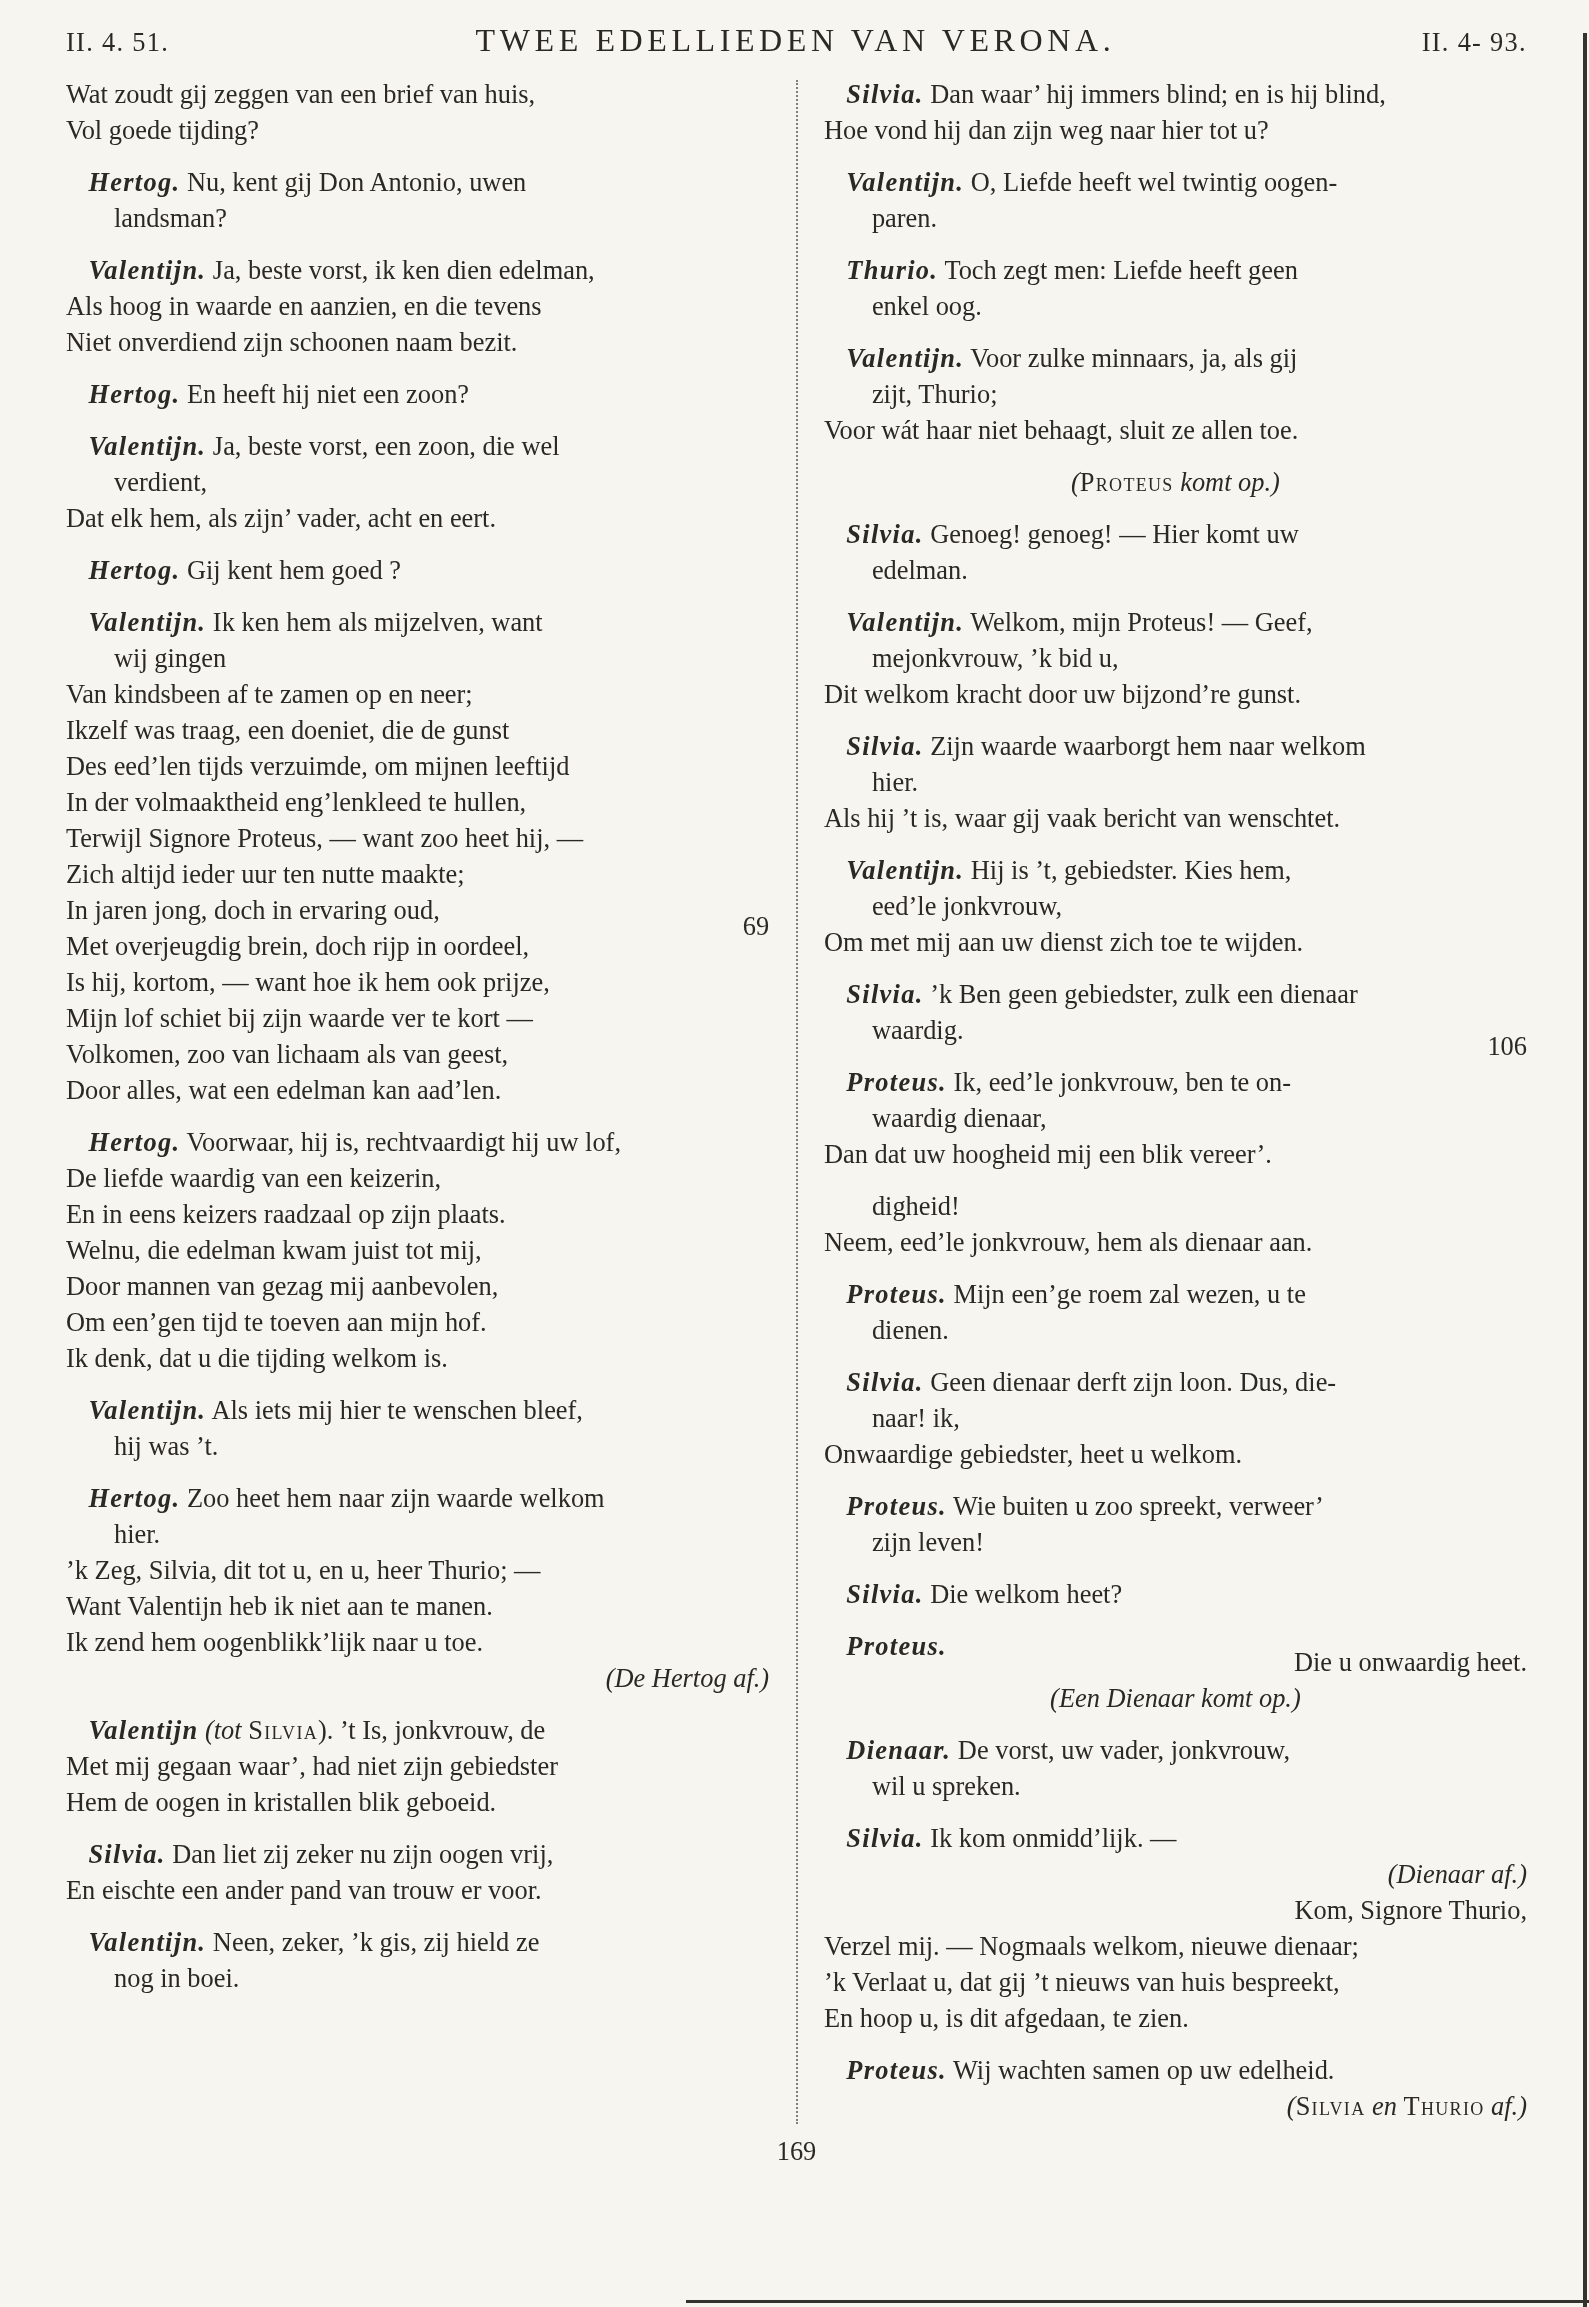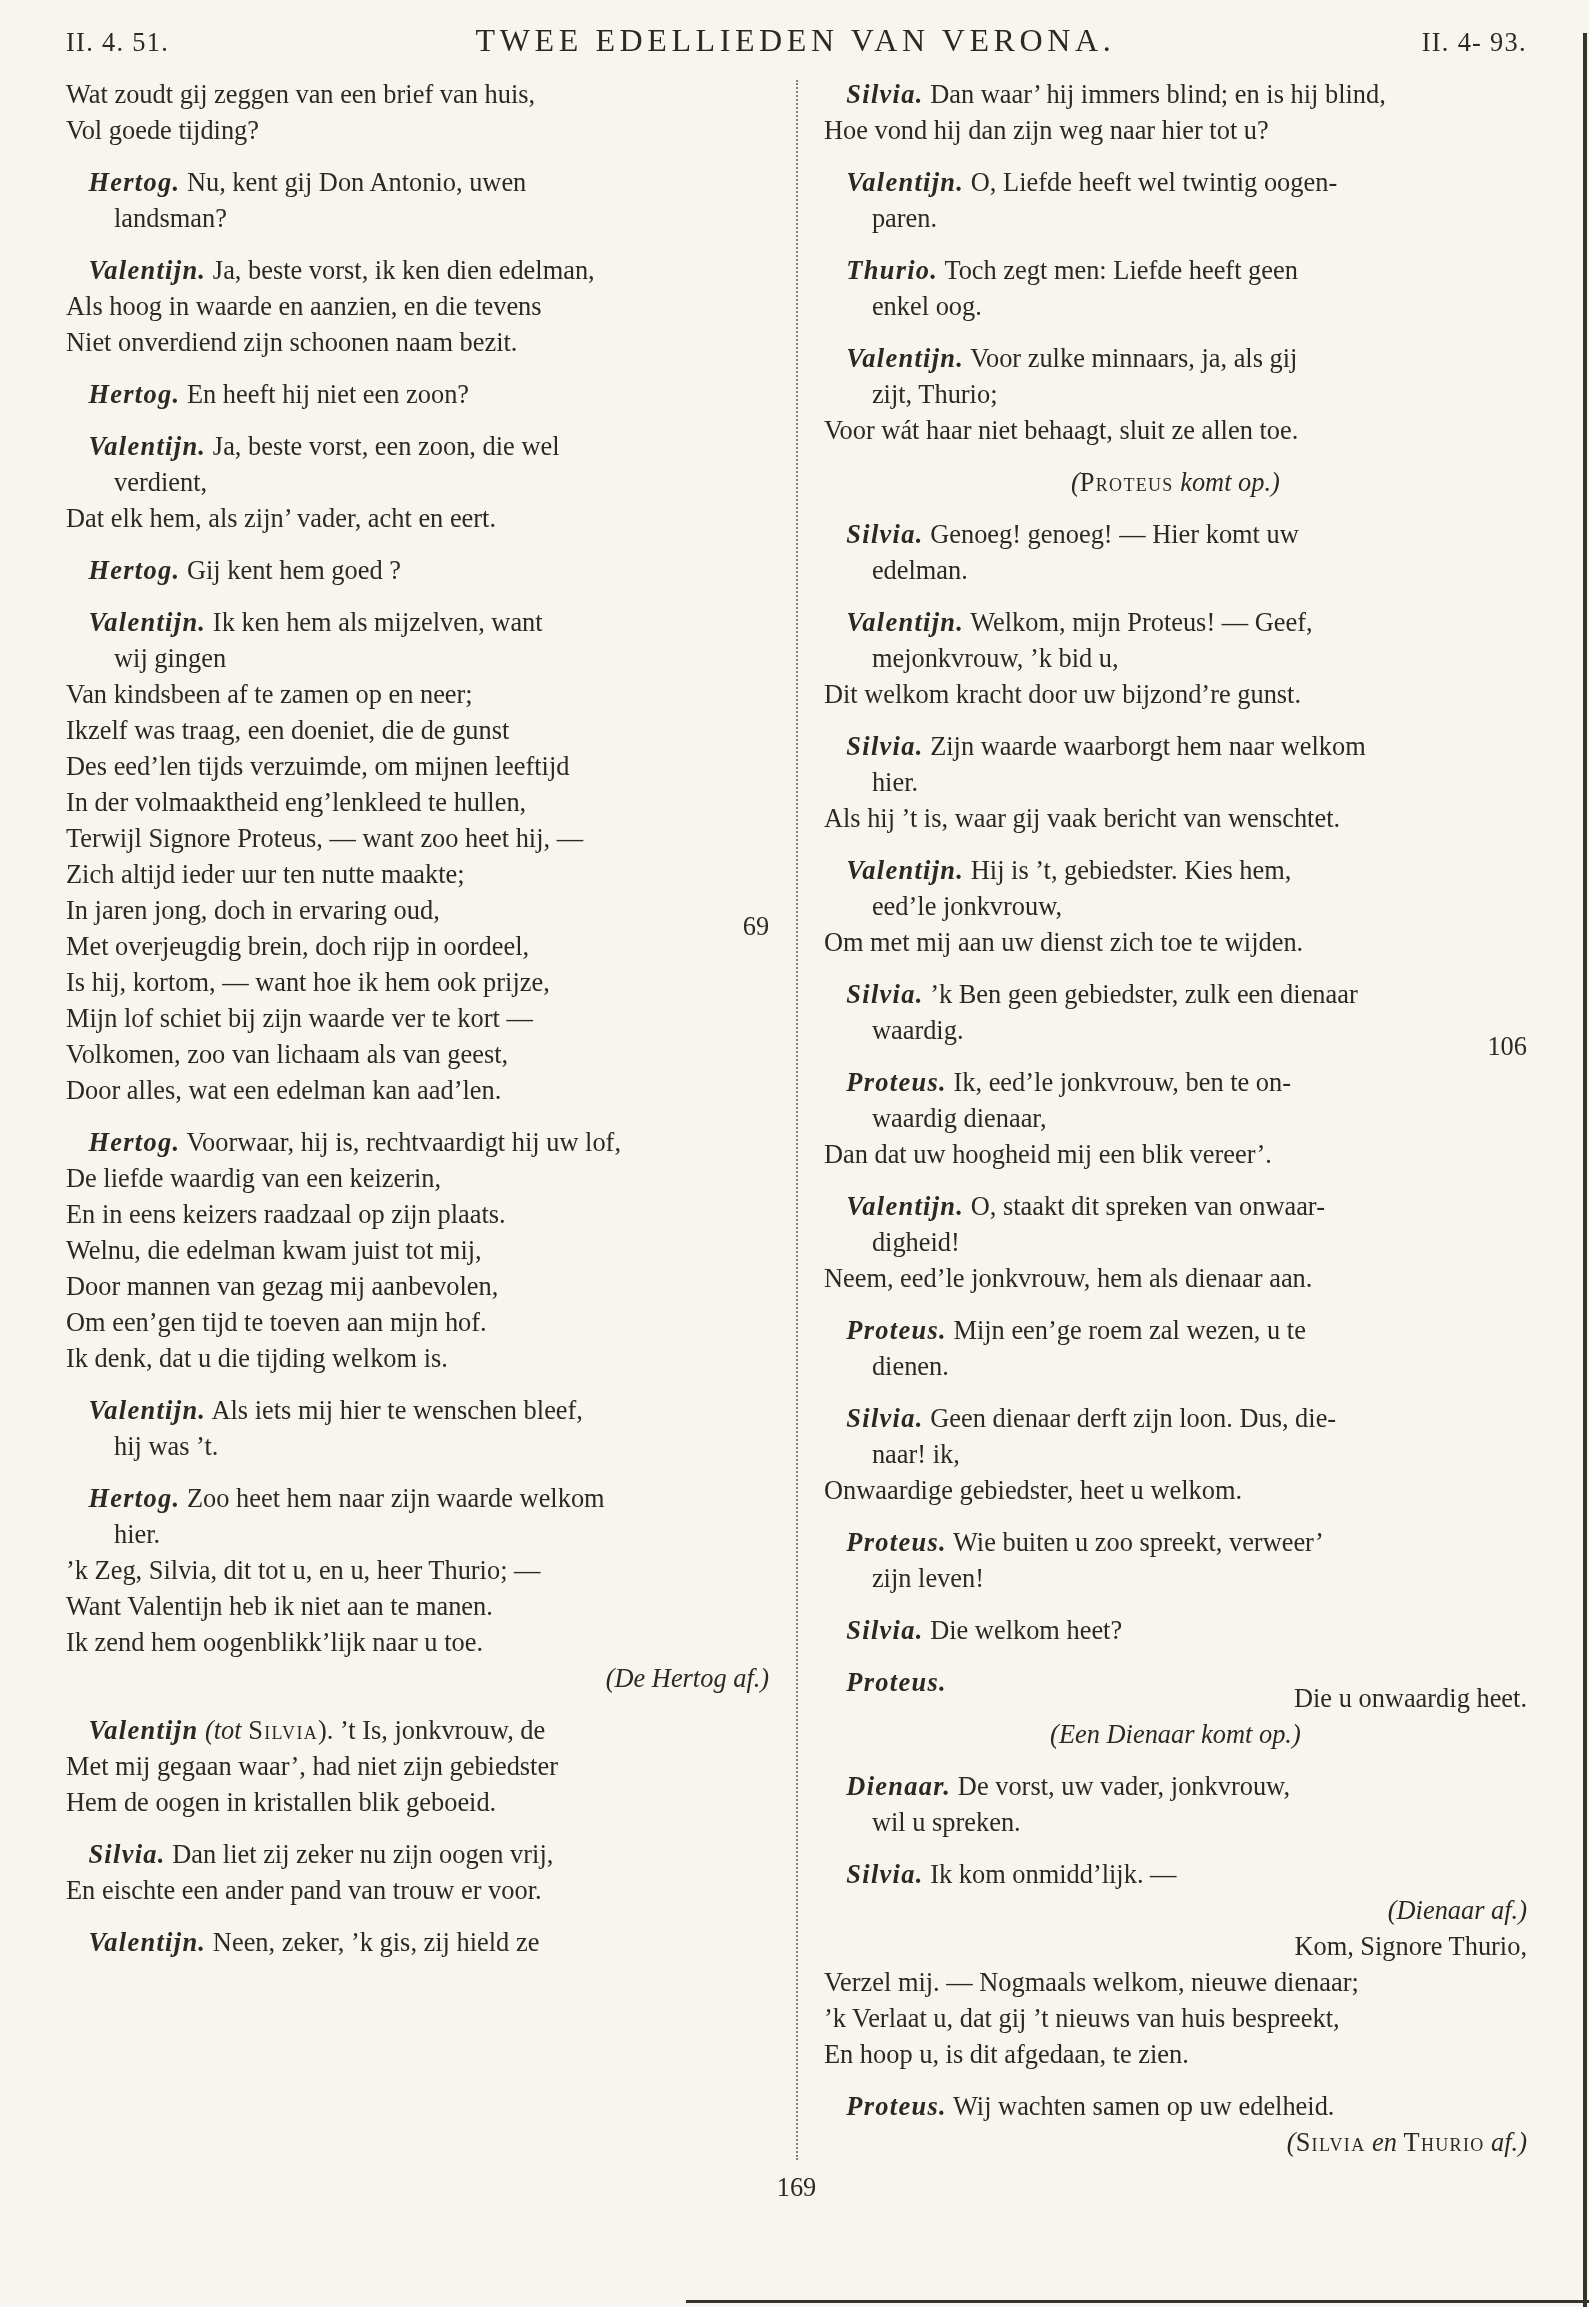--- a/index.html
+++ b/index.html
@@ -171,20 +171,21 @@
           <div class="ln ind1"><span class="sp">Valentijn</span><span class="i"> (tot </span><span class="sc">Silvia</span><span>). ’t Is, jonkvrouw, de</span></div>
           <div class="ln ind0"><span>Met mij gegaan waar’, had niet zijn gebiedster</span></div>
           <div class="ln ind0"><span>Hem de oogen in kristallen blik geboeid.</span></div>
         </div>
         <div class="blk">
           <div class="ln ind1"><span class="sp">Silvia.</span><span> Dan liet zij zeker nu zijn oogen vrij,</span></div>
           <div class="ln ind0"><span>En eischte een ander pand van trouw er voor.</span></div>
         </div>
         <div class="blk">
           <div class="ln ind1"><span class="sp">Valentijn.</span><span> Neen, zeker, ’k gis, zij hield ze</span></div>
+          <div class="ln ind2"><span>nog in boei.</span></div>
         </div>
       </div>
     <div class="divider"></div>
     <div class="col">
         <div class="blk">
           <div class="ln ind1"><span class="sp">Silvia.</span><span> Dan waar’ hij immers blind; en is hij blind,</span></div>
           <div class="ln ind0"><span>Hoe vond hij dan zijn weg naar hier tot u?</span></div>
         </div>
         <div class="blk">
           <div class="ln ind1"><span class="sp">Valentijn.</span><span> O, Liefde heeft wel twintig oogen-</span></div>
@@ -224,21 +225,20 @@
         <div class="blk">
           <div class="ln ind1"><span class="sp">Silvia.</span><span> ’k Ben geen gebiedster, zulk een dienaar</span></div>
           <div class="ln ind2"><span>waardig.</span><span class="rt">106</span></div>
         </div>
         <div class="blk">
           <div class="ln ind1"><span class="sp">Proteus.</span><span> Ik, eed’le jonkvrouw, ben te on-</span></div>
           <div class="ln ind2"><span>waardig dienaar,</span></div>
           <div class="ln ind0"><span>Dan dat uw hoogheid mij een blik vereer’.</span></div>
         </div>
         <div class="blk">
-          <div class="ln ind1"><span class="sp">Valentijn.</span><span> O, staakt dit spreken van onwaar-</span></div>
           <div class="ln ind2"><span>digheid!</span></div>
           <div class="ln ind0"><span>Neem, eed’le jonkvrouw, hem als dienaar aan.</span></div>
         </div>
         <div class="blk">
           <div class="ln ind1"><span class="sp">Proteus.</span><span> Mijn een’ge roem zal wezen, u te</span></div>
           <div class="ln ind2"><span>dienen.</span></div>
         </div>
         <div class="blk">
           <div class="ln ind1"><span class="sp">Silvia.</span><span> Geen dienaar derft zijn loon. Dus, die-</span></div>
           <div class="ln ind2"><span>naar! ik,</span></div>

